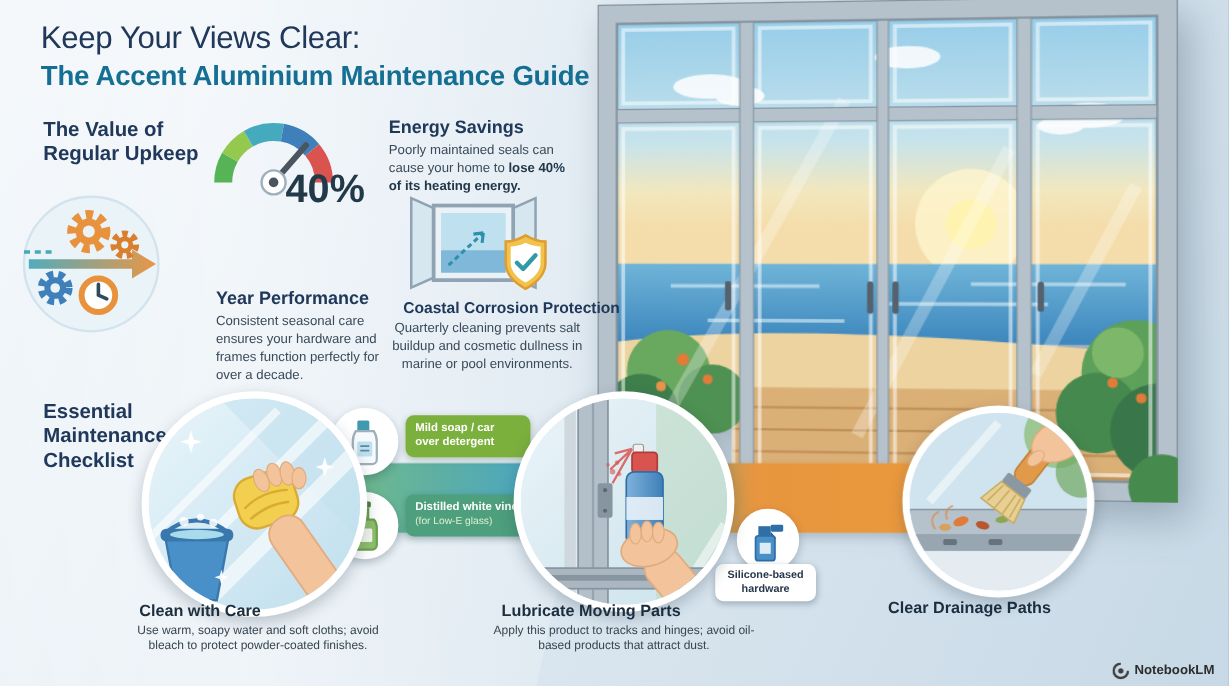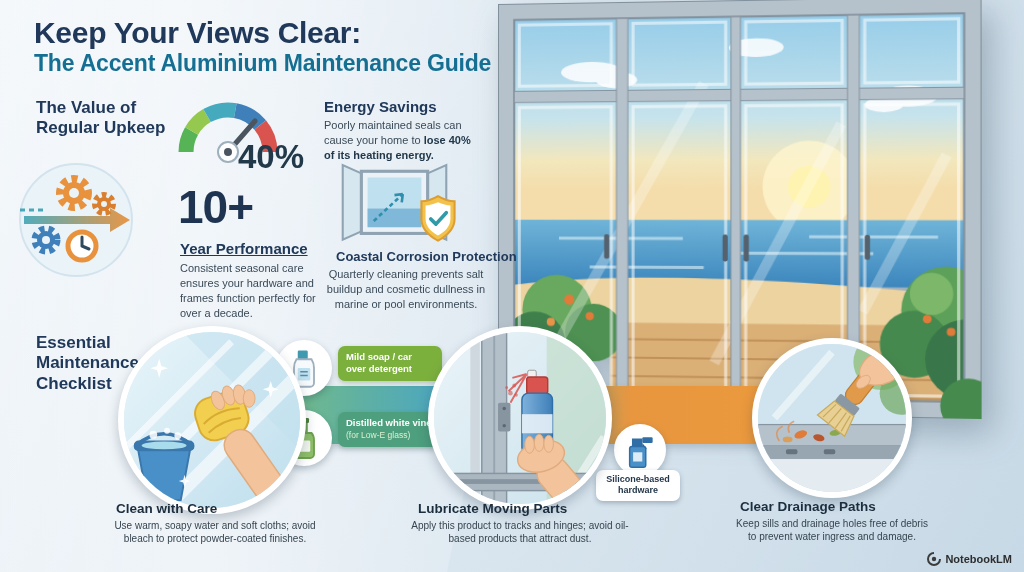--- a/index.html
+++ b/index.html
@@ -8,29 +8,29 @@
     position:relative; width:1024px; height:572px; overflow:hidden;
     font-family:"Liberation Sans", sans-serif;
     background:linear-gradient(115deg,#f1f6fa 0%, #e0eaf2 40%, #c7d9e6 100%);
   }
   .abs { position:absolute; }
   .sheen {
     position:absolute; left:-120px; top:-200px; width:620px; height:980px;
     background:linear-gradient(75deg, rgba(255,255,255,0) 0%, rgba(255,255,255,.45) 50%, rgba(255,255,255,0) 100%);
     transform:rotate(12deg); pointer-events:none;
   }
-  .title-line1 { left:34px; top:16px; font-size:30px; font-weight:700; color:#20395a; letter-spacing:-.3px; }
+  .title-line1 { left:34px; top:16px; font-size:26px; font-weight:400; color:#20395a; letter-spacing:-.3px; }
   .title-line2 { left:34px; top:50px; font-size:23px; font-weight:800; color:#156f92; letter-spacing:-.2px; }
   .sec-head { font-weight:800; color:#20395a; }
   .value-head { left:36px; top:98px; font-size:17px; line-height:1.18; }
   .gauge-box { left:168px; top:88px; width:120px; height:80px; }
   .gauge-value { left:238px; top:138px; font-size:33px; font-weight:800; color:#22394a; }
   .gears-box { left:16px; top:160px; width:120px; height:120px; }
   .decade-value { left:178px; top:180px; font-size:46px; font-weight:800; color:#1e3450; letter-spacing:-1px; }
-  .decade-head { left:180px; top:240px; font-size:15px;text-decoration:underline; }
+  .decade-head { left:180px; top:240px; font-size:15px; }
   .body-txt { font-size:11px; line-height:1.35; color:#3a4a58; }
   .decade-body { left:180px; top:261px; width:152px; }
   .energy-head { left:324px; top:98px; font-size:15px; }
   .energy-body { left:324px; top:118px; width:160px; }
   .energy-body b { color:#22384a; }
   .window-shield-box { left:322px; top:163px; width:145px; height:84px; }
   .coastal-head { left:336px; top:249px; font-size:13px; white-space:nowrap;text-align:right; }
   .coastal-body { left:320px; top:267px; width:172px; text-align:center; }
   .big-window {
     left:498px; top:4px; width:468px; height:402px;
@@ -219,21 +219,20 @@
       <circle cx="88" cy="44" r="7" fill="#d97f2e"></circle>
         <circle cx="88" cy="44" r="3" fill="#eaf3f8"></circle>
       <circle cx="30" cy="80" r="11" fill="none" stroke="#3f80ba" stroke-width="7" stroke-dasharray="5 4"></circle>
       <circle cx="30" cy="80" r="9" fill="#3f80ba"></circle>
         <circle cx="30" cy="80" r="4" fill="#eaf3f8"></circle>
       <circle cx="66" cy="86" r="14" fill="#ffffff" stroke="#e8923d" stroke-width="5"></circle>
       <path d="M66 86 V77 M66 86 L73 89" stroke="#2f4a5e" stroke-width="3" stroke-linecap="round" fill="none"></path>
     </svg>
   </div>
 
-  <div class="abs decade-value">10+</div>
   <div class="abs sec-head decade-head">Year Performance</div>
   <div class="abs body-txt decade-body">Consistent seasonal care ensures your hardware and frames function perfectly for over a decade.</div>
 
   <div class="abs sec-head energy-head">Energy Savings</div>
   <div class="abs body-txt energy-body">
     <span>Poorly maintained seals can cause your home to </span><b>lose 40% of its heating energy.</b>
   </div>
 
   <div class="abs window-shield-box">
     <svg viewBox="0 0 140 84">
@@ -412,21 +411,20 @@
       <ellipse cx="152" cy="28" rx="30" ry="20" transform="rotate(-25 152 28)" fill="#f3c39c" stroke="#e0ab7d" stroke-width="1.5"></ellipse>
       <ellipse cx="128" cy="46" rx="10" ry="6" transform="rotate(-40 128 46)" fill="#f3c39c" stroke="#e0ab7d" stroke-width="1"></ellipse>
     </svg>
   </div>
 
   <div class="abs step-title s1t">Clean with Care</div>
   <div class="abs step-body s1b">Use warm, soapy water and soft cloths; avoid bleach to protect powder-coated finishes.</div>
   <div class="abs step-title s2t">Lubricate Moving Parts</div>
   <div class="abs step-body s2b">Apply this product to tracks and hinges; avoid oil-based products that attract dust.</div>
   <div class="abs step-title s3t">Clear Drainage Paths</div>
-  <div class="abs step-body s3b">Keep sills and drainage holes free of debris to prevent water ingress and damage.</div>
 
   <div class="abs footer-brand">
     <svg width="14" height="14" viewBox="0 0 14 14">
       <path d="M7 1 A6 6 0 1 0 13 7" stroke="#3c3c3c" stroke-width="2" fill="none"></path>
       <circle cx="7" cy="7" r="2.2" fill="#3c3c3c"></circle>
     </svg>
     <span>NotebookLM</span>
   </div>
 </div>
 

